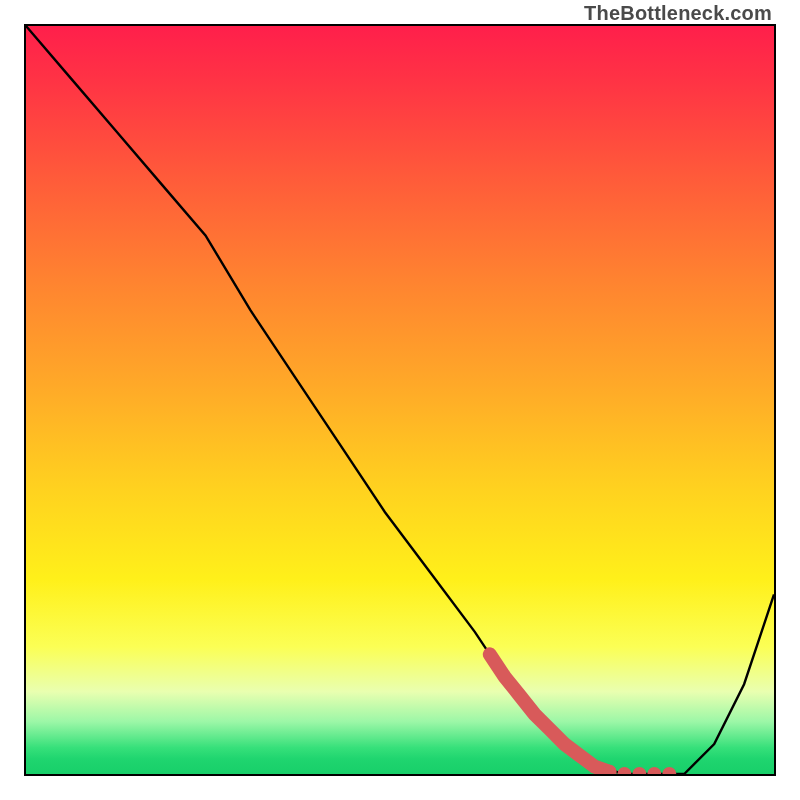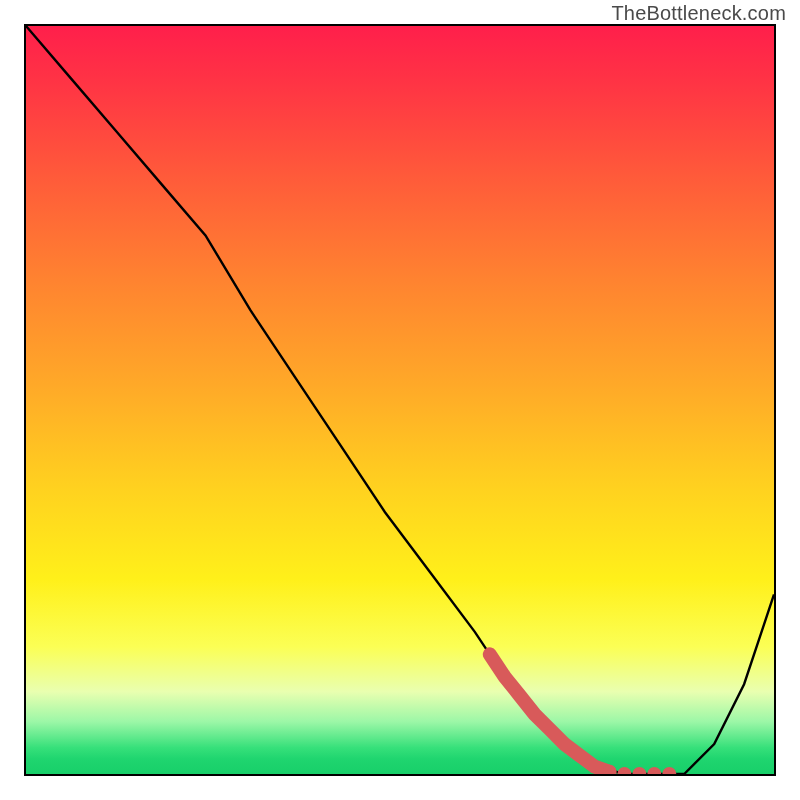--- a/index.html
+++ b/index.html
@@ -48,25 +48,25 @@
       #18cf69 100%
     );
   }
   .curve-layer {
     position: absolute;
     inset: 0;
   }
   .watermark {
     position: absolute;
     top: 2px;
-    right: 14px;
+    right: 28px;
     color: #4a4a4a;
     font-size: 20px;
     letter-spacing: 0.2px;
-    font-weight: 400;
+    font-weight: 700;
     user-select: none;
   }
 </style>
 </head>
 <body>
 
 <div class="frame">
   <div class="watermark">TheBottleneck.com</div>
 
   <div class="plot-area">

